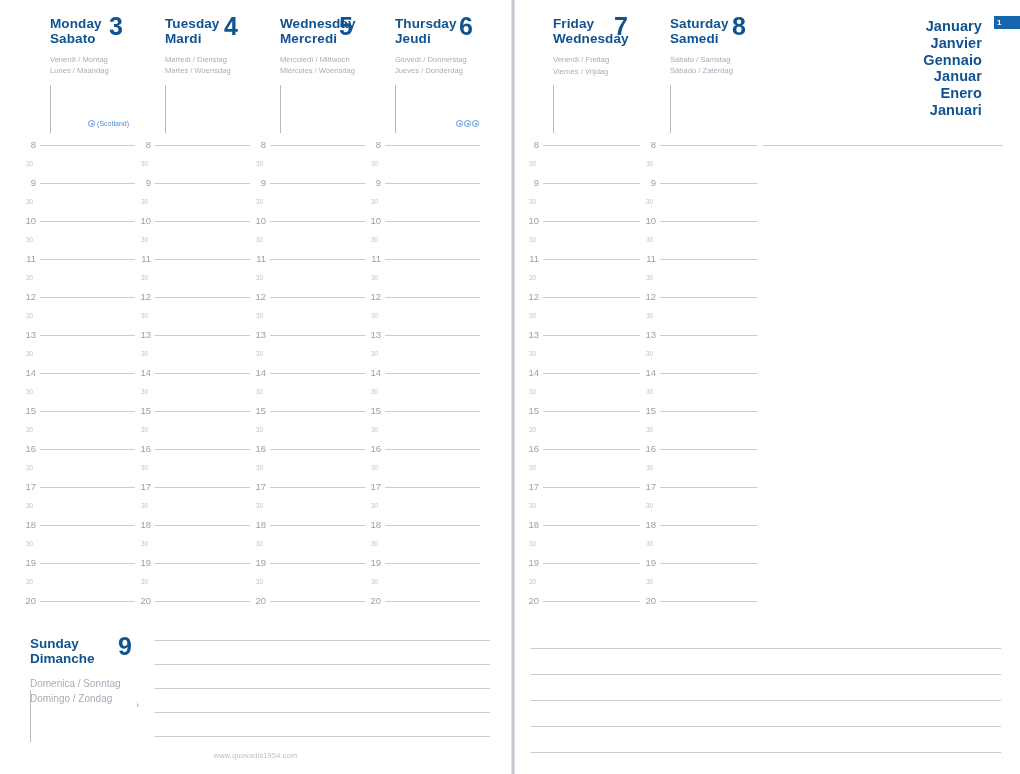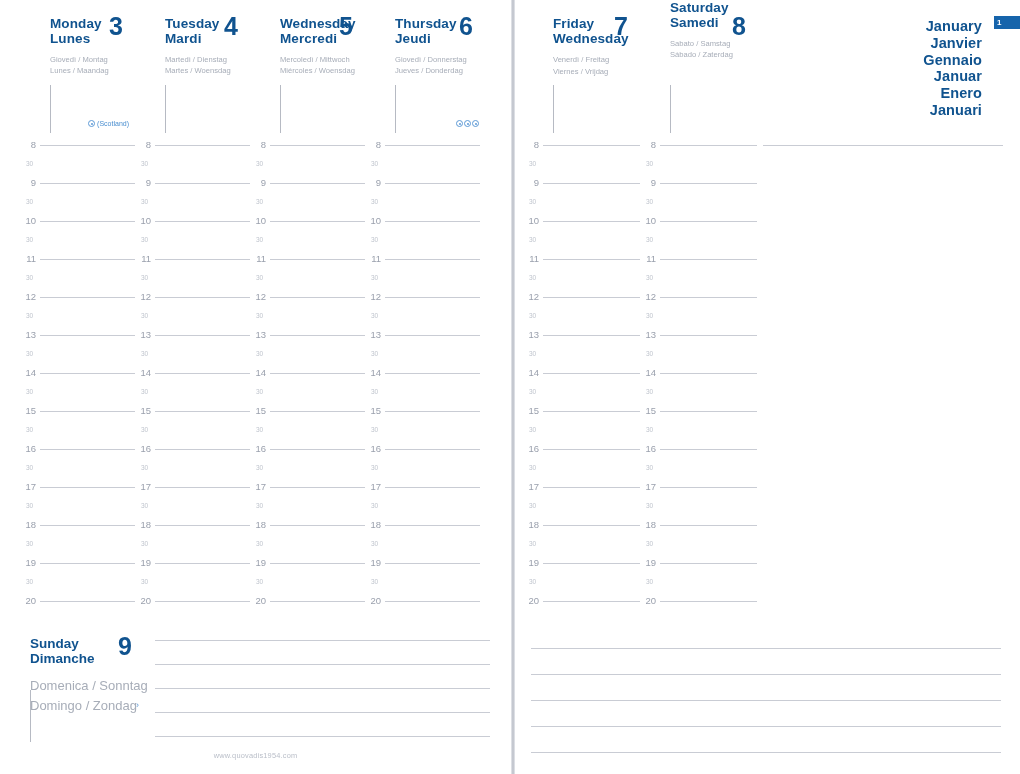--- a/index.html
+++ b/index.html
@@ -76,40 +76,40 @@
   .halflabel{position:absolute;left:6px;top:1px;color:#bfc4cd;font-size:6.5px;}
 
   
   .noteslines{position:absolute;}
   .nline{position:absolute;height:1px;background:#c9ccd4;left:0;}
 
   
   .sunday{position:absolute;left:30px;top:636px;width:170px;}
   .sun-en,.sun-fr{color:#10538f;font-weight:700;font-size:13.5px;line-height:1.14;}
   .sun-num{position:absolute;left:118px;top:634px;color:#10538f;font-weight:800;font-size:25px;line-height:1;}
-  .sun-sub{color:#a7adb8;font-size:13px;line-height:1.55;margin-top:9px;}
+  .sun-sub{color:#a7adb8;font-size:10px;line-height:1.55;margin-top:9px;}
   .sun-vbar{position:absolute;left:30px;top:690px;width:1px;height:52px;background:#b6bac3;}
   .sun-arrow{position:absolute;left:136px;top:700px;color:#5e9ad6;font-size:9px;}
   .sun-lines{position:absolute;left:155px;top:640px;width:335px;}
   .sun-lines .sl{height:1px;background:#c9ccd4;margin-bottom:23px;}
 
   .weburl{position:absolute;left:0;right:0;bottom:14px;text-align:center;
           color:#b9bec8;font-size:7.4px;letter-spacing:.2px;}
 </style>
 </head>
 <body>
 
 <div class="spread">
   <div class="page page-left">
     <div class="dayheads" id="dayheads-left" style="left: 20px;">
         <div class="dayhead" style="width: 115px;">
           <div style="padding-left:30px;padding-top:16px;">
             <div class="dh-en">Monday</div>
-            <div class="dh-fr">Lunes</div>
-            <div class="dh-sub">Giovedì / Montag</div>
+            <div class="dh-fr">Sabato</div>
+            <div class="dh-sub">Venerdì / Montag</div>
             <div class="dh-sub" style="margin-top:0">Lunes / Maandag</div>
           </div>
           <div class="dh-num" style="right: 12px;">3</div>
           <div class="vbar" style="left: 30px;"></div>
           <div class="dh-note">
             <span class="icon-row">
               <span class="cicon"></span>
             </span>
             <span>(Scotland)</span>
           </div>
@@ -543,21 +543,21 @@
           <div style="padding-left:30px;padding-top:16px;">
             <div class="dh-en">Friday</div>
             <div class="dh-fr">Wednesday</div>
             <div class="dh-sub">Venerdì / Freitag</div>
             <div class="dh-sub" style="margin-top:1px">Viernes / Vrijdag</div>
           </div>
           <div class="dh-num" style="right: 12px;">7</div>
           <div class="vbar" style="left: 30px;"></div>
         </div>
         <div class="dayhead" style="width: 118px;">
-          <div style="padding-left:30px;">
+          <div style="padding-left:30px;padding-top:16px;">
             <div class="dh-en">Saturday</div>
             <div class="dh-fr">Samedi</div>
             <div class="dh-sub">Sabato / Samstag</div>
             <div class="dh-sub" style="margin-top:0">Sábado / Zaterdag</div>
           </div>
           <div class="dh-num" style="right: 12px;">8</div>
           <div class="vbar" style="left: 30px;"></div>
         </div>
       </div>
     <div class="hourgrid" id="hourgrid-right" style="left: 12px;">

